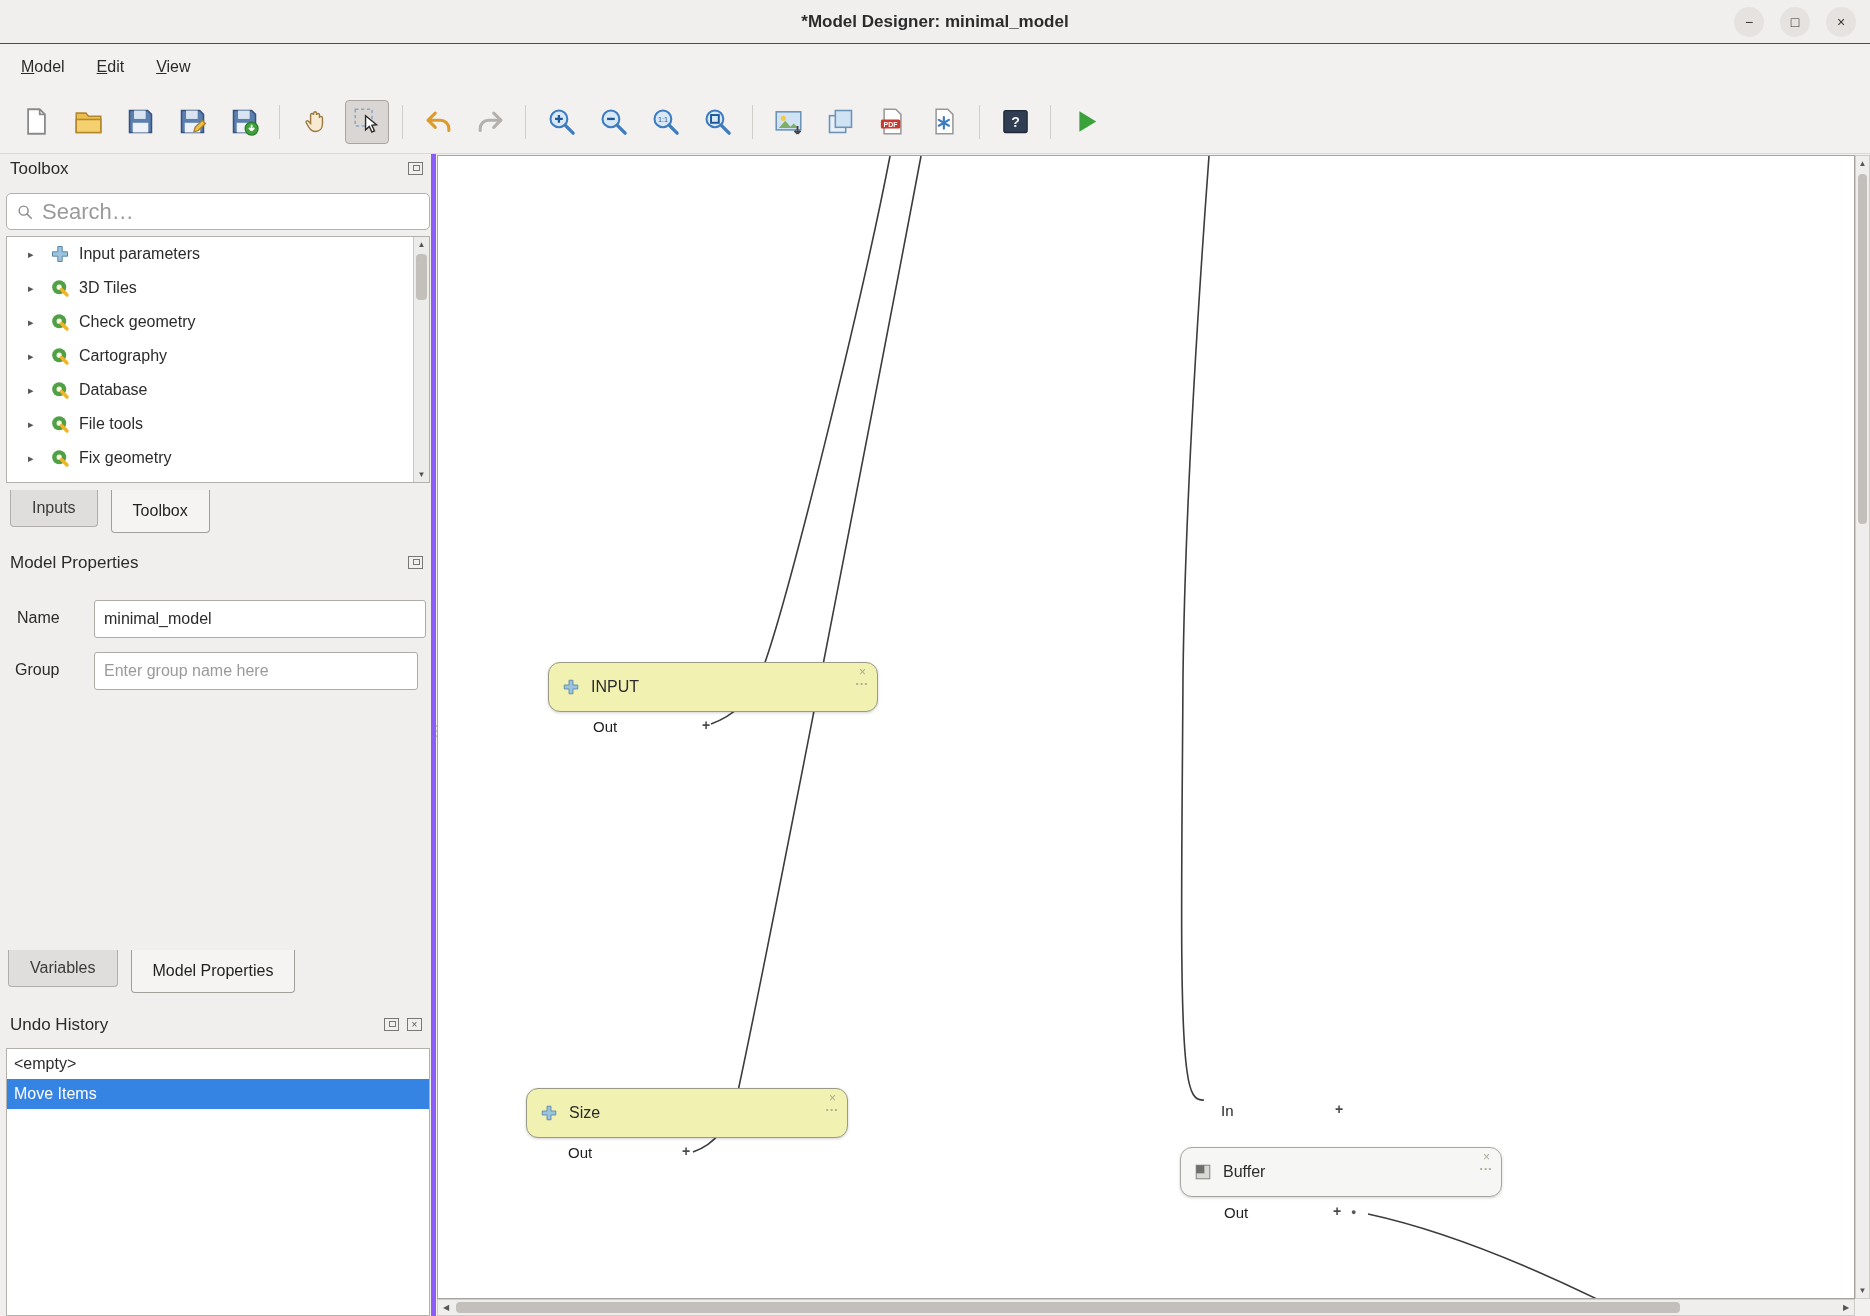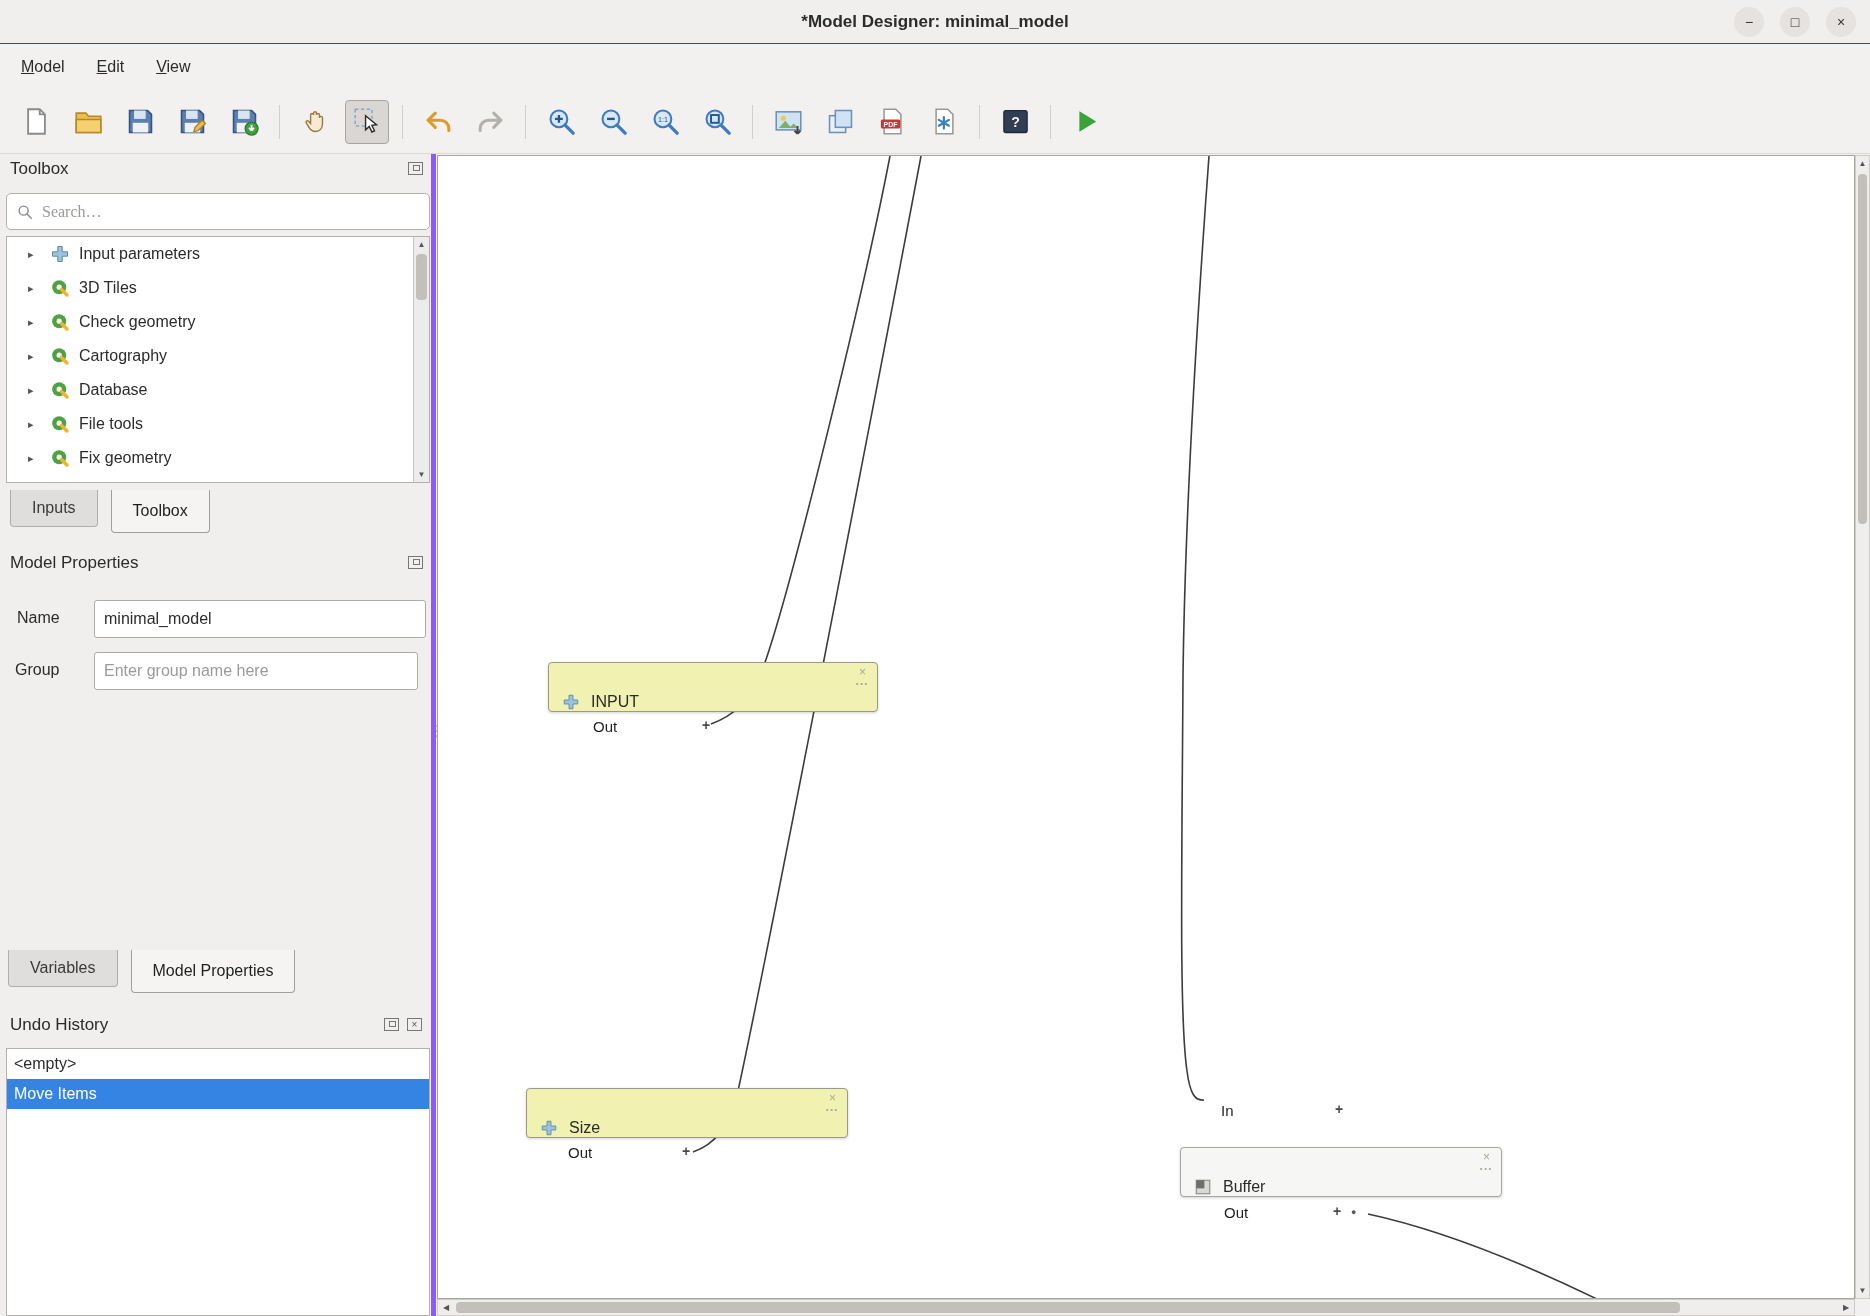--- a/index.html
+++ b/index.html
@@ -26,21 +26,21 @@
 
   
   .left-panel{position:absolute;left:0;top:154px;width:436px;height:1162px;background:#f0efee;border-right:5px solid #8b5cf6}
   .dock-header{position:absolute;font-size:17px;color:#2b2b2b}
   .mini-btn{position:absolute;width:15px;height:13px;border:1px solid #777;background:#f0efee;font-size:10px;line-height:11px;text-align:center;color:#555}
   .mini-btn.float::after{content:"";position:absolute;right:2px;top:2px;width:5px;height:4px;border:1px solid #777}
   .mini-btn.closebox::before{content:"×"}
 
   .search{position:absolute;left:6px;top:39px;width:424px;height:37px;background:#fff;border:1px solid #b4b0ac;border-radius:5px;display:flex;align-items:center;padding:0 9px;gap:8px}
   .search svg{width:18px;height:18px;flex:0 0 auto}
-  .search input{border:none;outline:none;background:transparent;font-size:16px;color:#2b2b2b;width:100%;font-family:Liberation Serif, serif}
+  .search input{border:none;outline:none;background:transparent;font-size:22px;color:#2b2b2b;width:100%;font-family:Liberation Sans, sans-serif}
   .search input::placeholder{color:#9a9a98}
 
   .tree{position:absolute;left:6px;top:82px;width:424px;height:247px;background:#fff;border:1px solid #b4b0ac;overflow:hidden}
   .trow{height:34px;display:flex;align-items:center;padding-left:21px;gap:9px;font-size:16px}
   .expander{width:13px;color:#555;font-size:11px}
   .expander::before{content:"▸"}
   .trow svg{width:20px;height:20px;flex:0 0 auto}
   .tree-scroll{position:absolute;right:0;top:0;width:16px;height:245px;background:#ececea;border-left:1px solid #c9c5c1}
   .sarrow{height:15px;display:flex;align-items:center;justify-content:center;font-size:8px;color:#555}
   .sarrow.up::before{content:"▲"}
@@ -58,21 +58,21 @@
   .undo-list{position:absolute;left:6px;top:894px;width:424px;height:268px;background:#fff;border:1px solid #b4b0ac;overflow:hidden}
   .urow{height:30px;display:flex;align-items:center;padding-left:7px;font-size:16px}
   .urow.selected{background:#3584e4;color:#fff}
 
   .splitter-dots{position:absolute;left:430px;top:726px;color:#8a8682;font-size:15px;line-height:9px;letter-spacing:0}
 
   
   .canvas{position:absolute;left:437px;top:155px;width:1418px;height:1144px;background:#ffffff;border:1px solid #a8a4a0;overflow:hidden}
   .edges{position:absolute;left:0;top:0;width:1418px;height:1144px}
   .edges path{stroke:#3c3c3c;stroke-width:1.6;fill:none}
-  .node{position:absolute;height:50px;border:1px solid #9a9a86;border-radius:4px;display:flex;align-items:flex-end;padding-left:13px;box-shadow:0 1px 3px rgba(0,0,0,.18)}
+  .node{position:absolute;height:50px;border:1px solid #9a9a86;border-radius:12px;display:flex;align-items:center;padding-left:13px;box-shadow:0 1px 3px rgba(0,0,0,.18)}
   .node.param{background:#f1f1b2}
   .node.algo{background:#f6f6f4;border-color:#a6a6a2}
   .node svg{width:18px;height:18px}
   .nlabel{font-size:16px;margin-left:11px}
   .node-controls{position:absolute;right:8px;top:3px;display:flex;flex-direction:column;align-items:center;gap:2px}
   .x-glyph{font-size:12px;color:#a9a996;line-height:1}
   .x-glyph::before{content:"×"}
   .dots-glyph{font-size:8px;letter-spacing:1.6px;color:#a9a996;line-height:1}
   .dots-glyph::before{content:"•••"}
   .port-label{position:absolute;font-size:15px;color:#1f1f1f}

